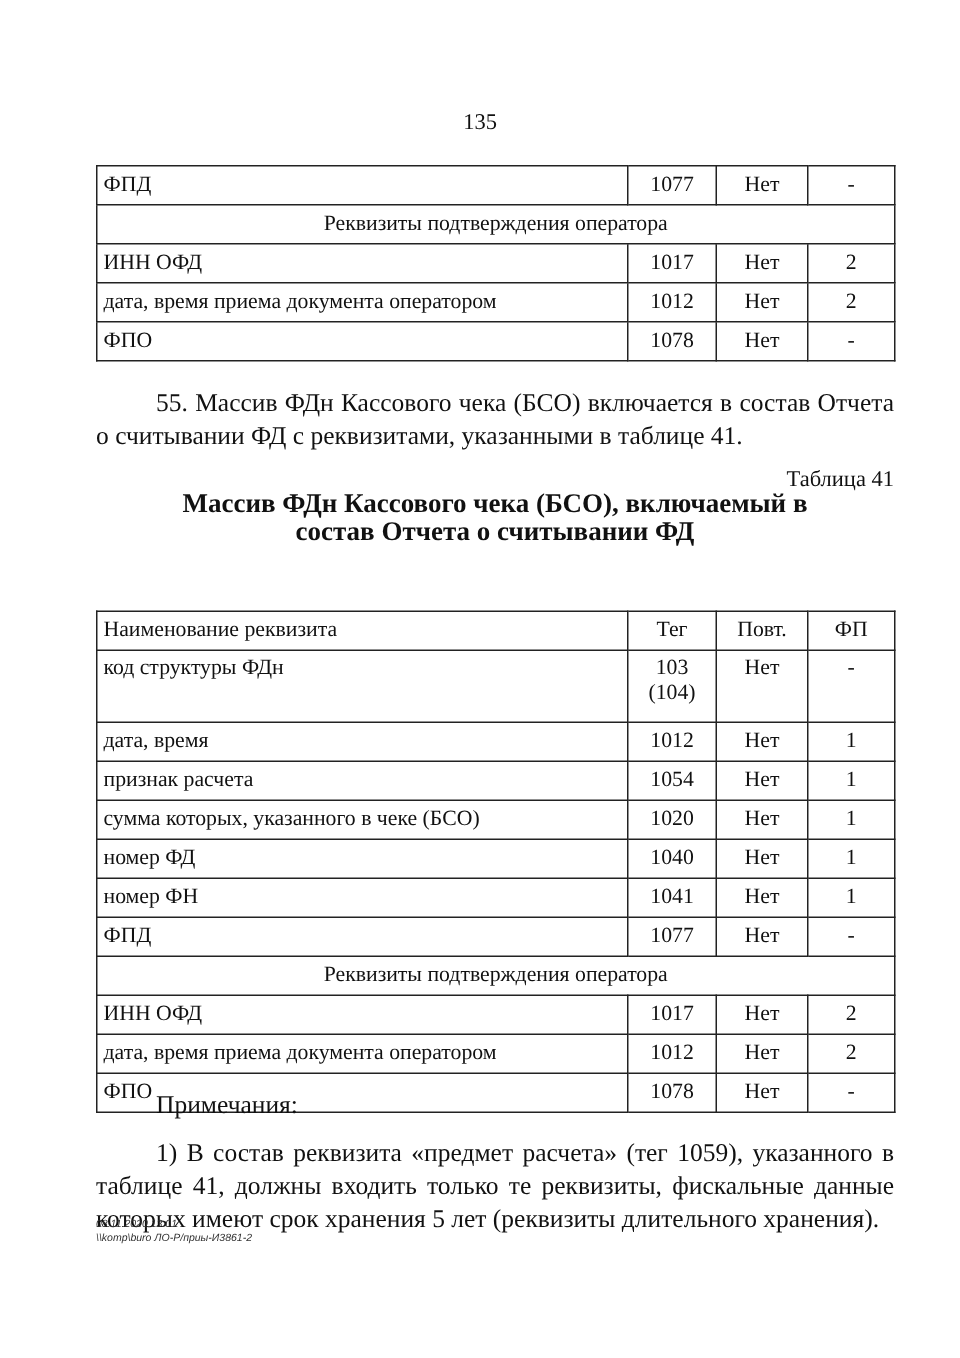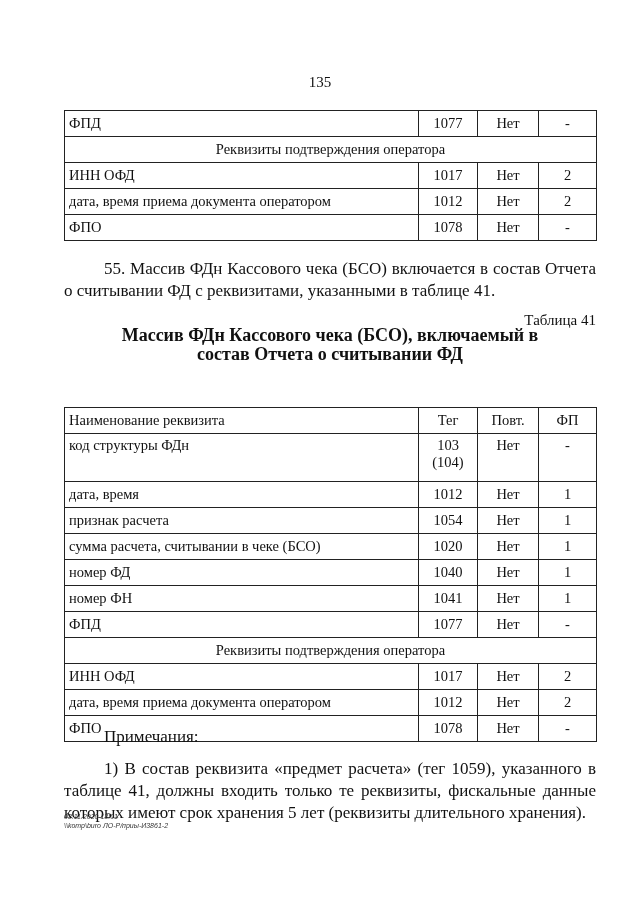--- a/index.html
+++ b/index.html
@@ -93,21 +93,21 @@
     <td class="c">Нет</td>
     <td class="c">1</td>
   </tr>
   <tr>
     <td>признак расчета</td>
     <td class="c">1054</td>
     <td class="c">Нет</td>
     <td class="c">1</td>
   </tr>
   <tr>
-    <td>сумма расчета, считывании в чеке (БСО)</td>
+    <td>сумма которых, указанного в чеке (БСО)</td>
     <td class="c">1020</td>
     <td class="c">Нет</td>
     <td class="c">1</td>
   </tr>
   <tr>
     <td>номер ФД</td>
     <td class="c">1040</td>
     <td class="c">Нет</td>
     <td class="c">1</td>
   </tr>

